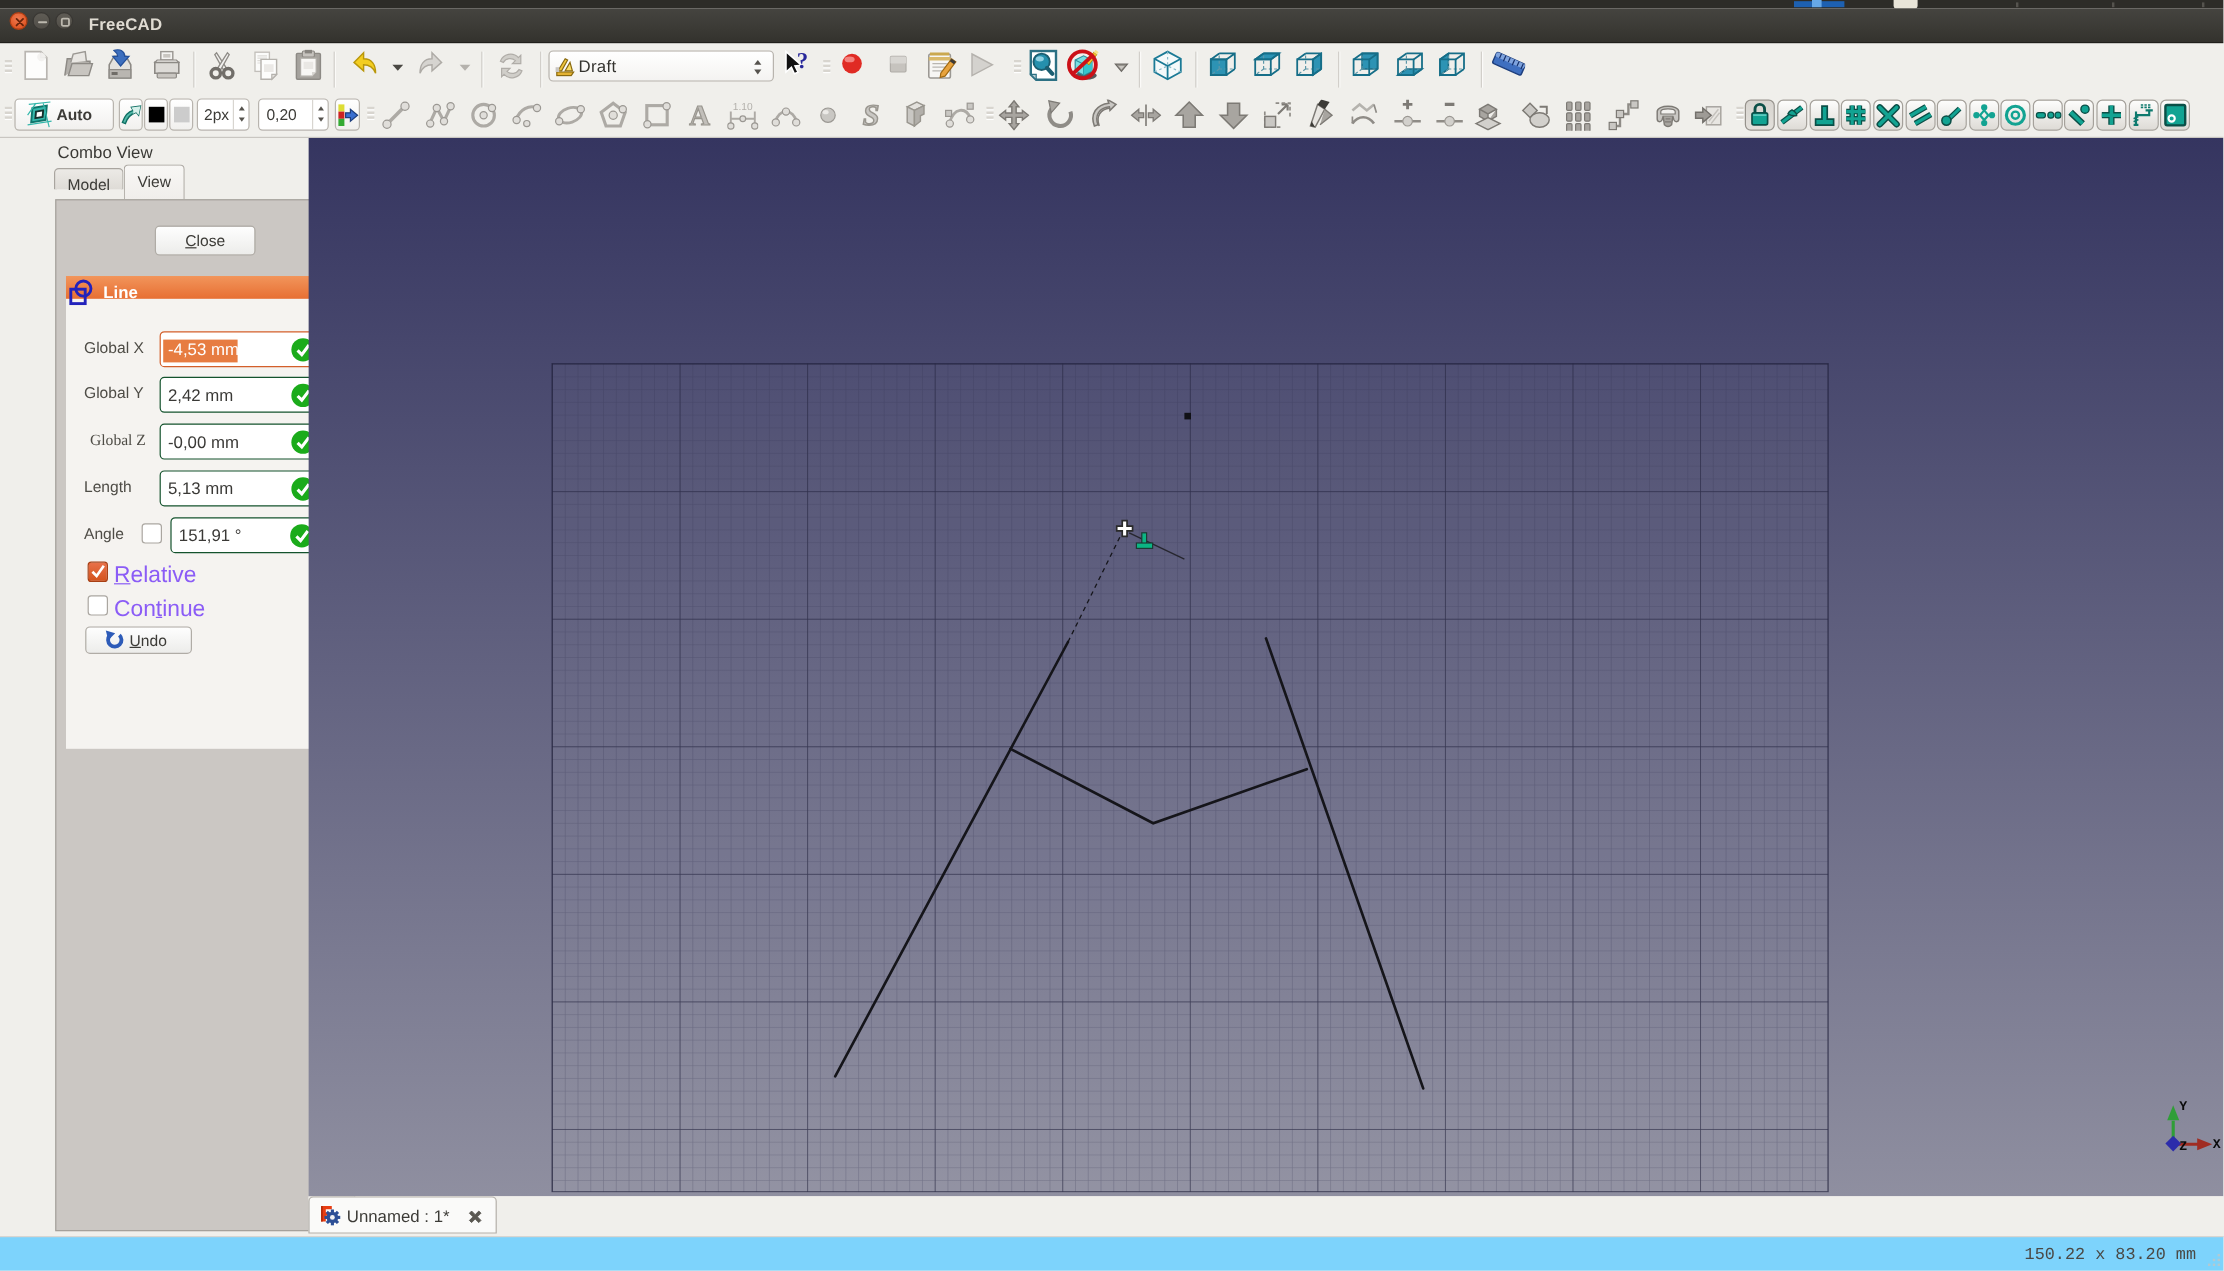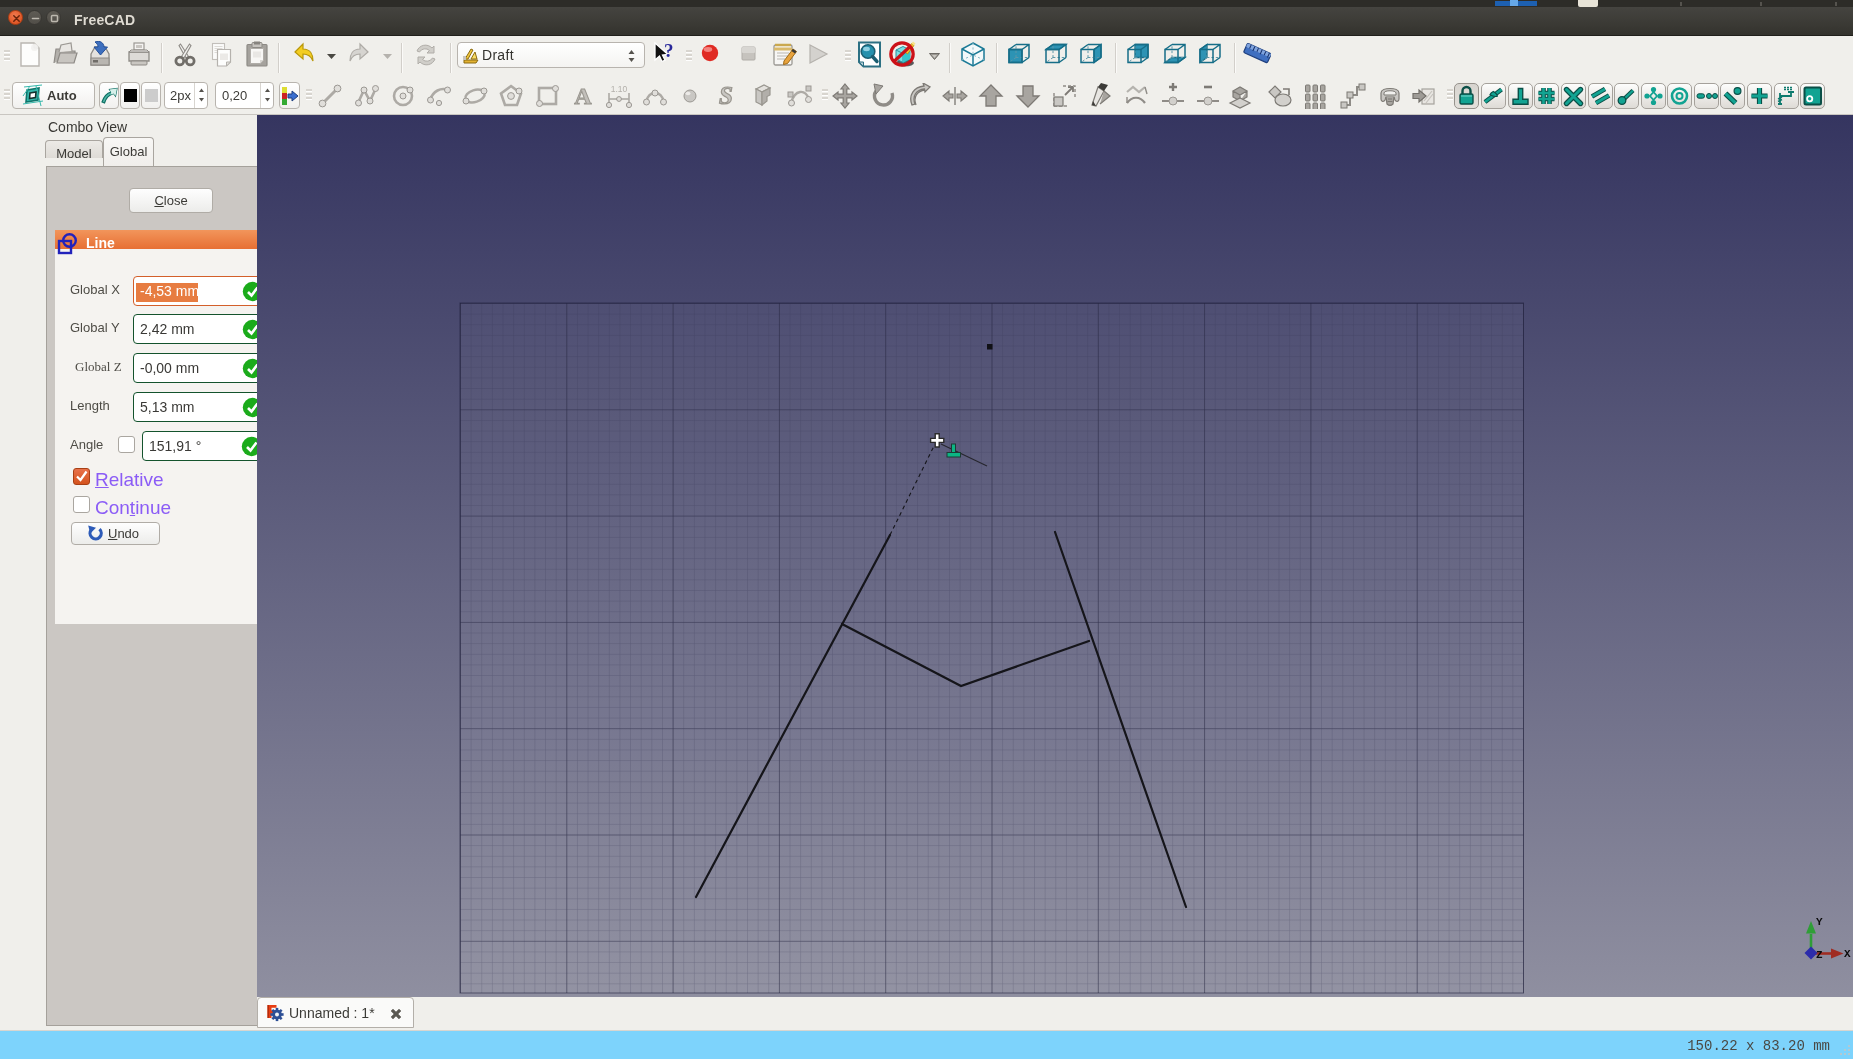--- a/index.html
+++ b/index.html
@@ -683,21 +683,21 @@
     </div>
   </div>
 
   <div class="abs" id="leftpanel">
     <div id="comboview-title">Combo View</div>
     <svg id="float-ico" width="12" height="12">
       <rect x="3.5" y="0.5" width="8" height="8" fill="none" stroke="#6d6a64"></rect>
       <rect x="0.5" y="3.5" width="8" height="8" fill="#f0efeb" stroke="#6d6a64"></rect>
     </svg>
     <div class="tab" id="tab-model">Model</div>
-    <div class="tab" id="tab-tasks">Global</div>
+    <div class="tab" id="tab-tasks">View</div>
     <div id="panelframe">
       <div id="closebtn"><span style="text-decoration:underline">C</span>lose</div>
       <div id="actionbox">
         <div id="lineheader">
           <svg width="232" height="27" style="position:absolute;left:0;top:0">
             <rect x="4" y="11" width="12" height="12" fill="none" stroke="#2222bb" stroke-width="2.4"></rect>
             <circle cx="14.5" cy="10.5" r="6.3" fill="none" stroke="#2222bb" stroke-width="2.4"></circle>
             <circle cx="219.5" cy="13.5" r="7.5" fill="#f7f3ef"></circle>
             <path d="M215.5 15.5 L219.5 11.5 L223.5 15.5 M215.5 18.5 L219.5 14.5 L223.5 18.5" fill="none" stroke="#e0691f" stroke-width="1.6"></path>
           </svg>

